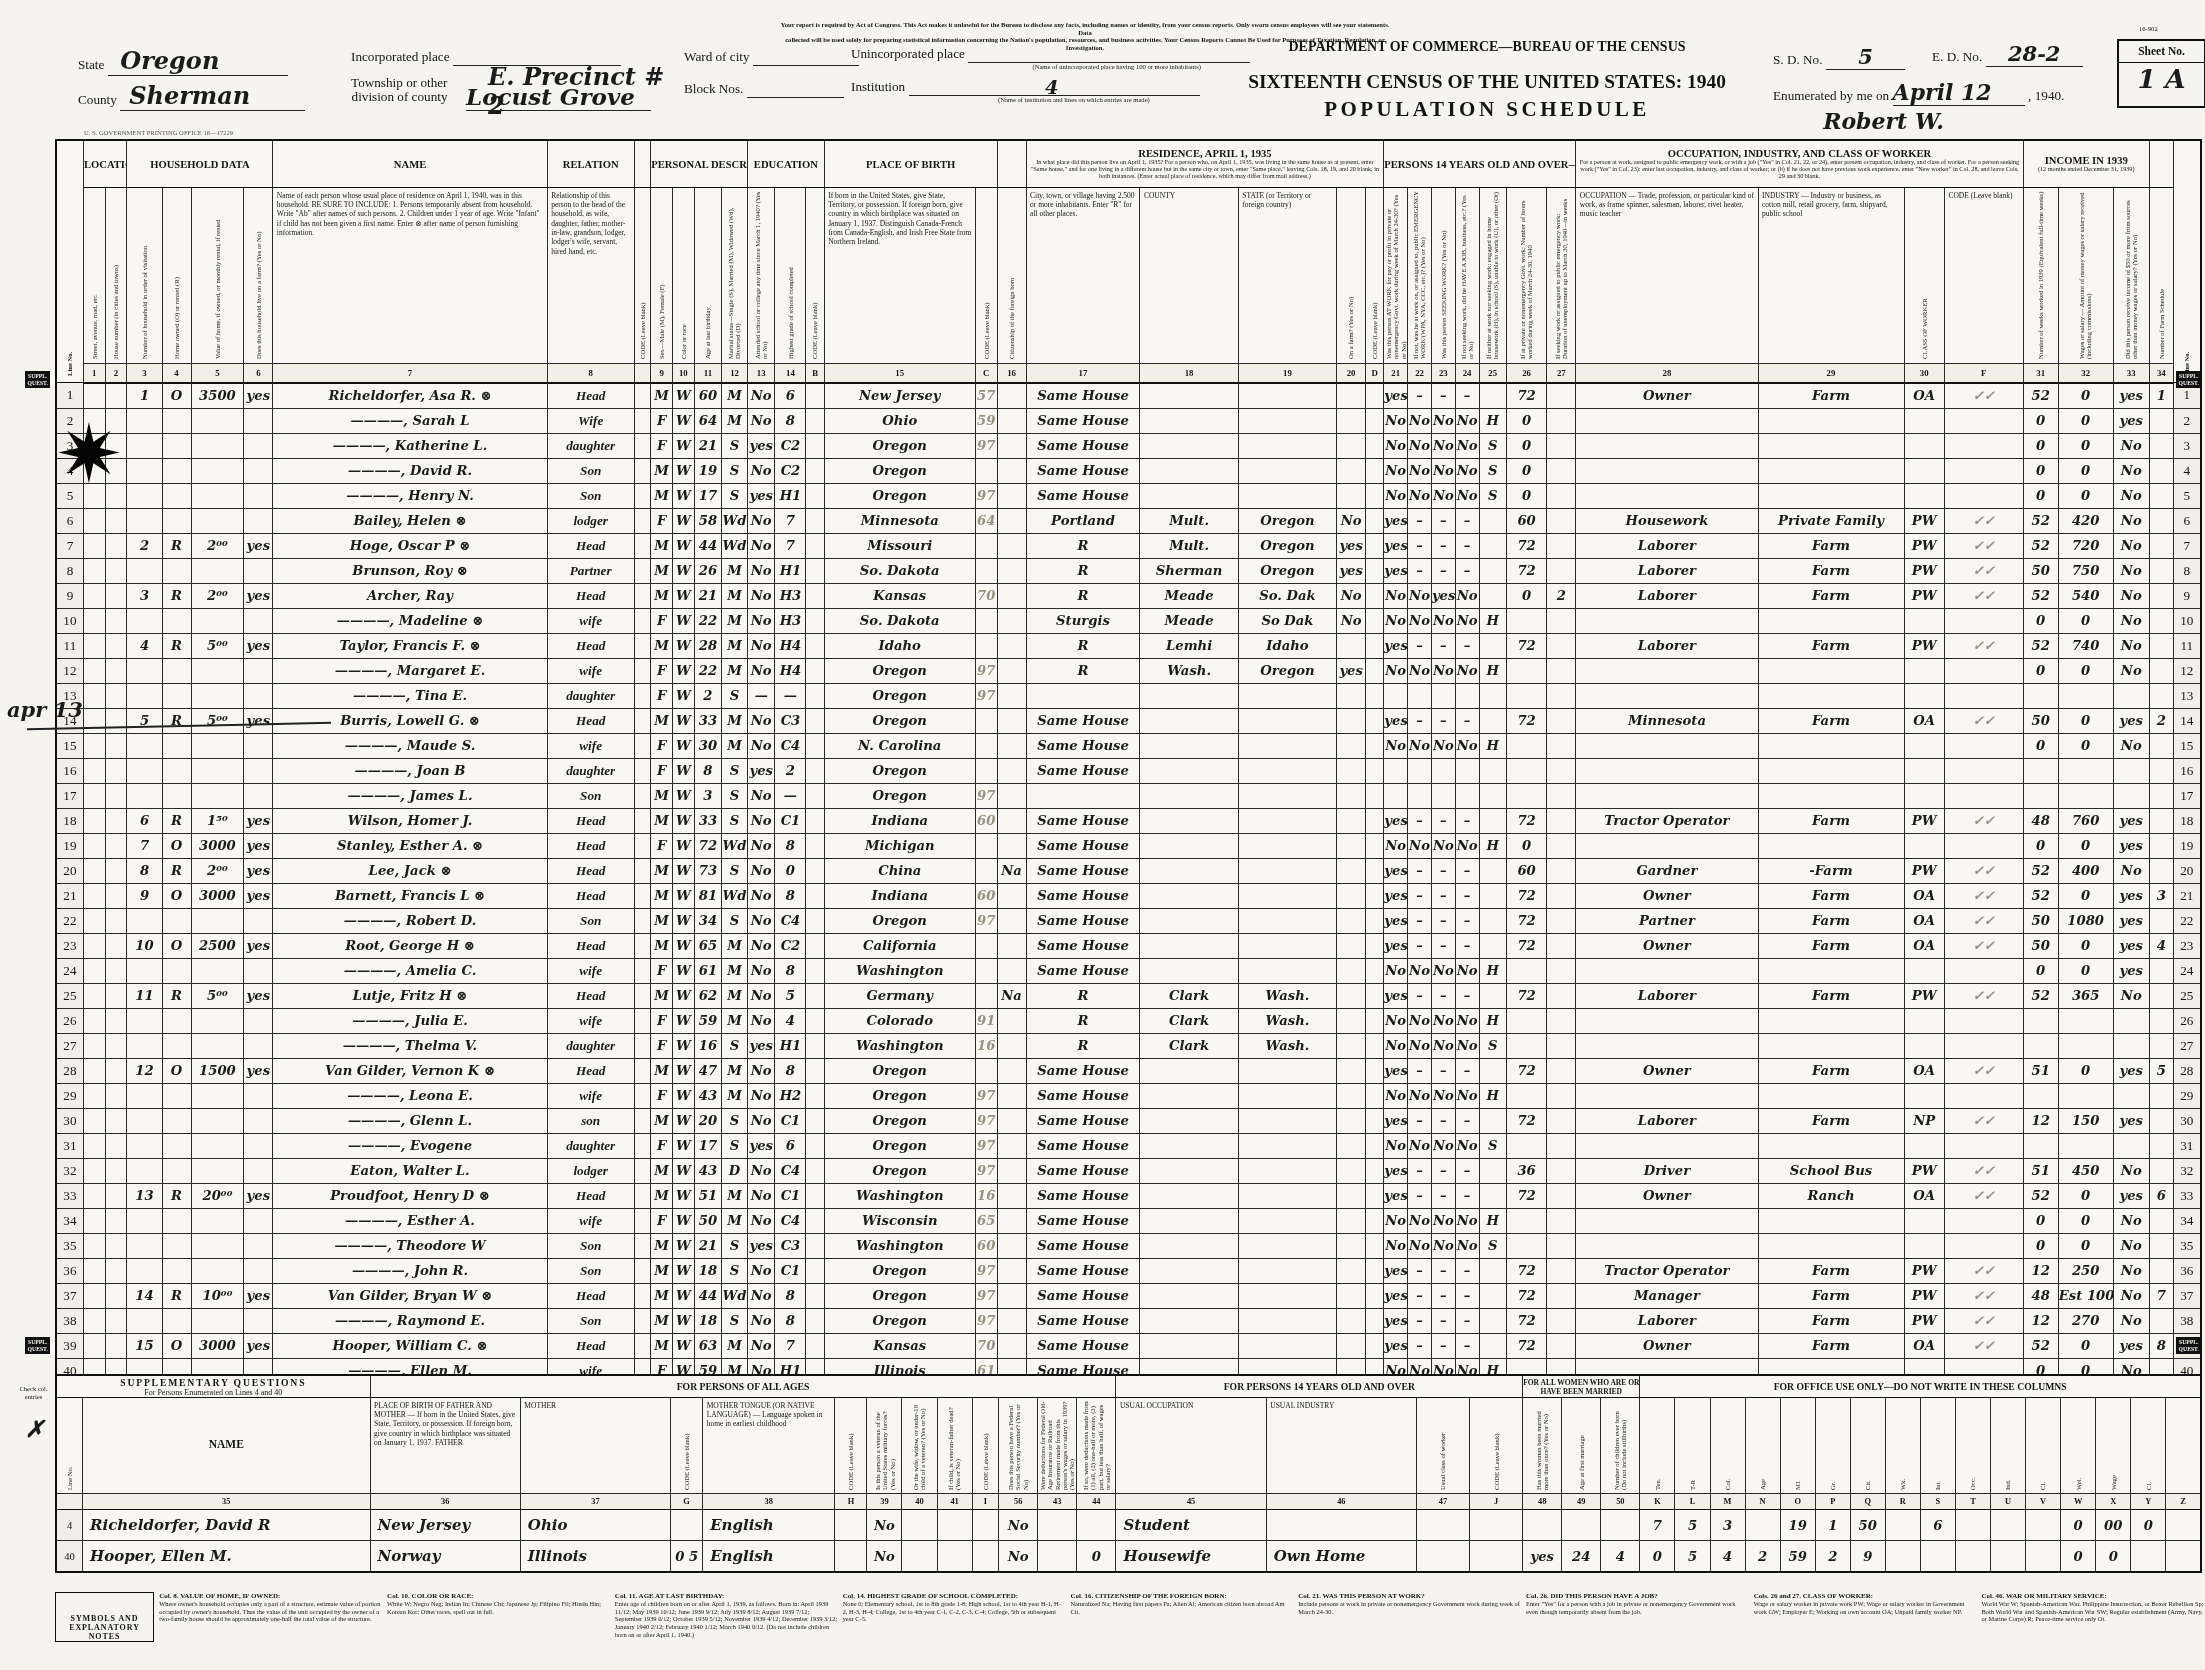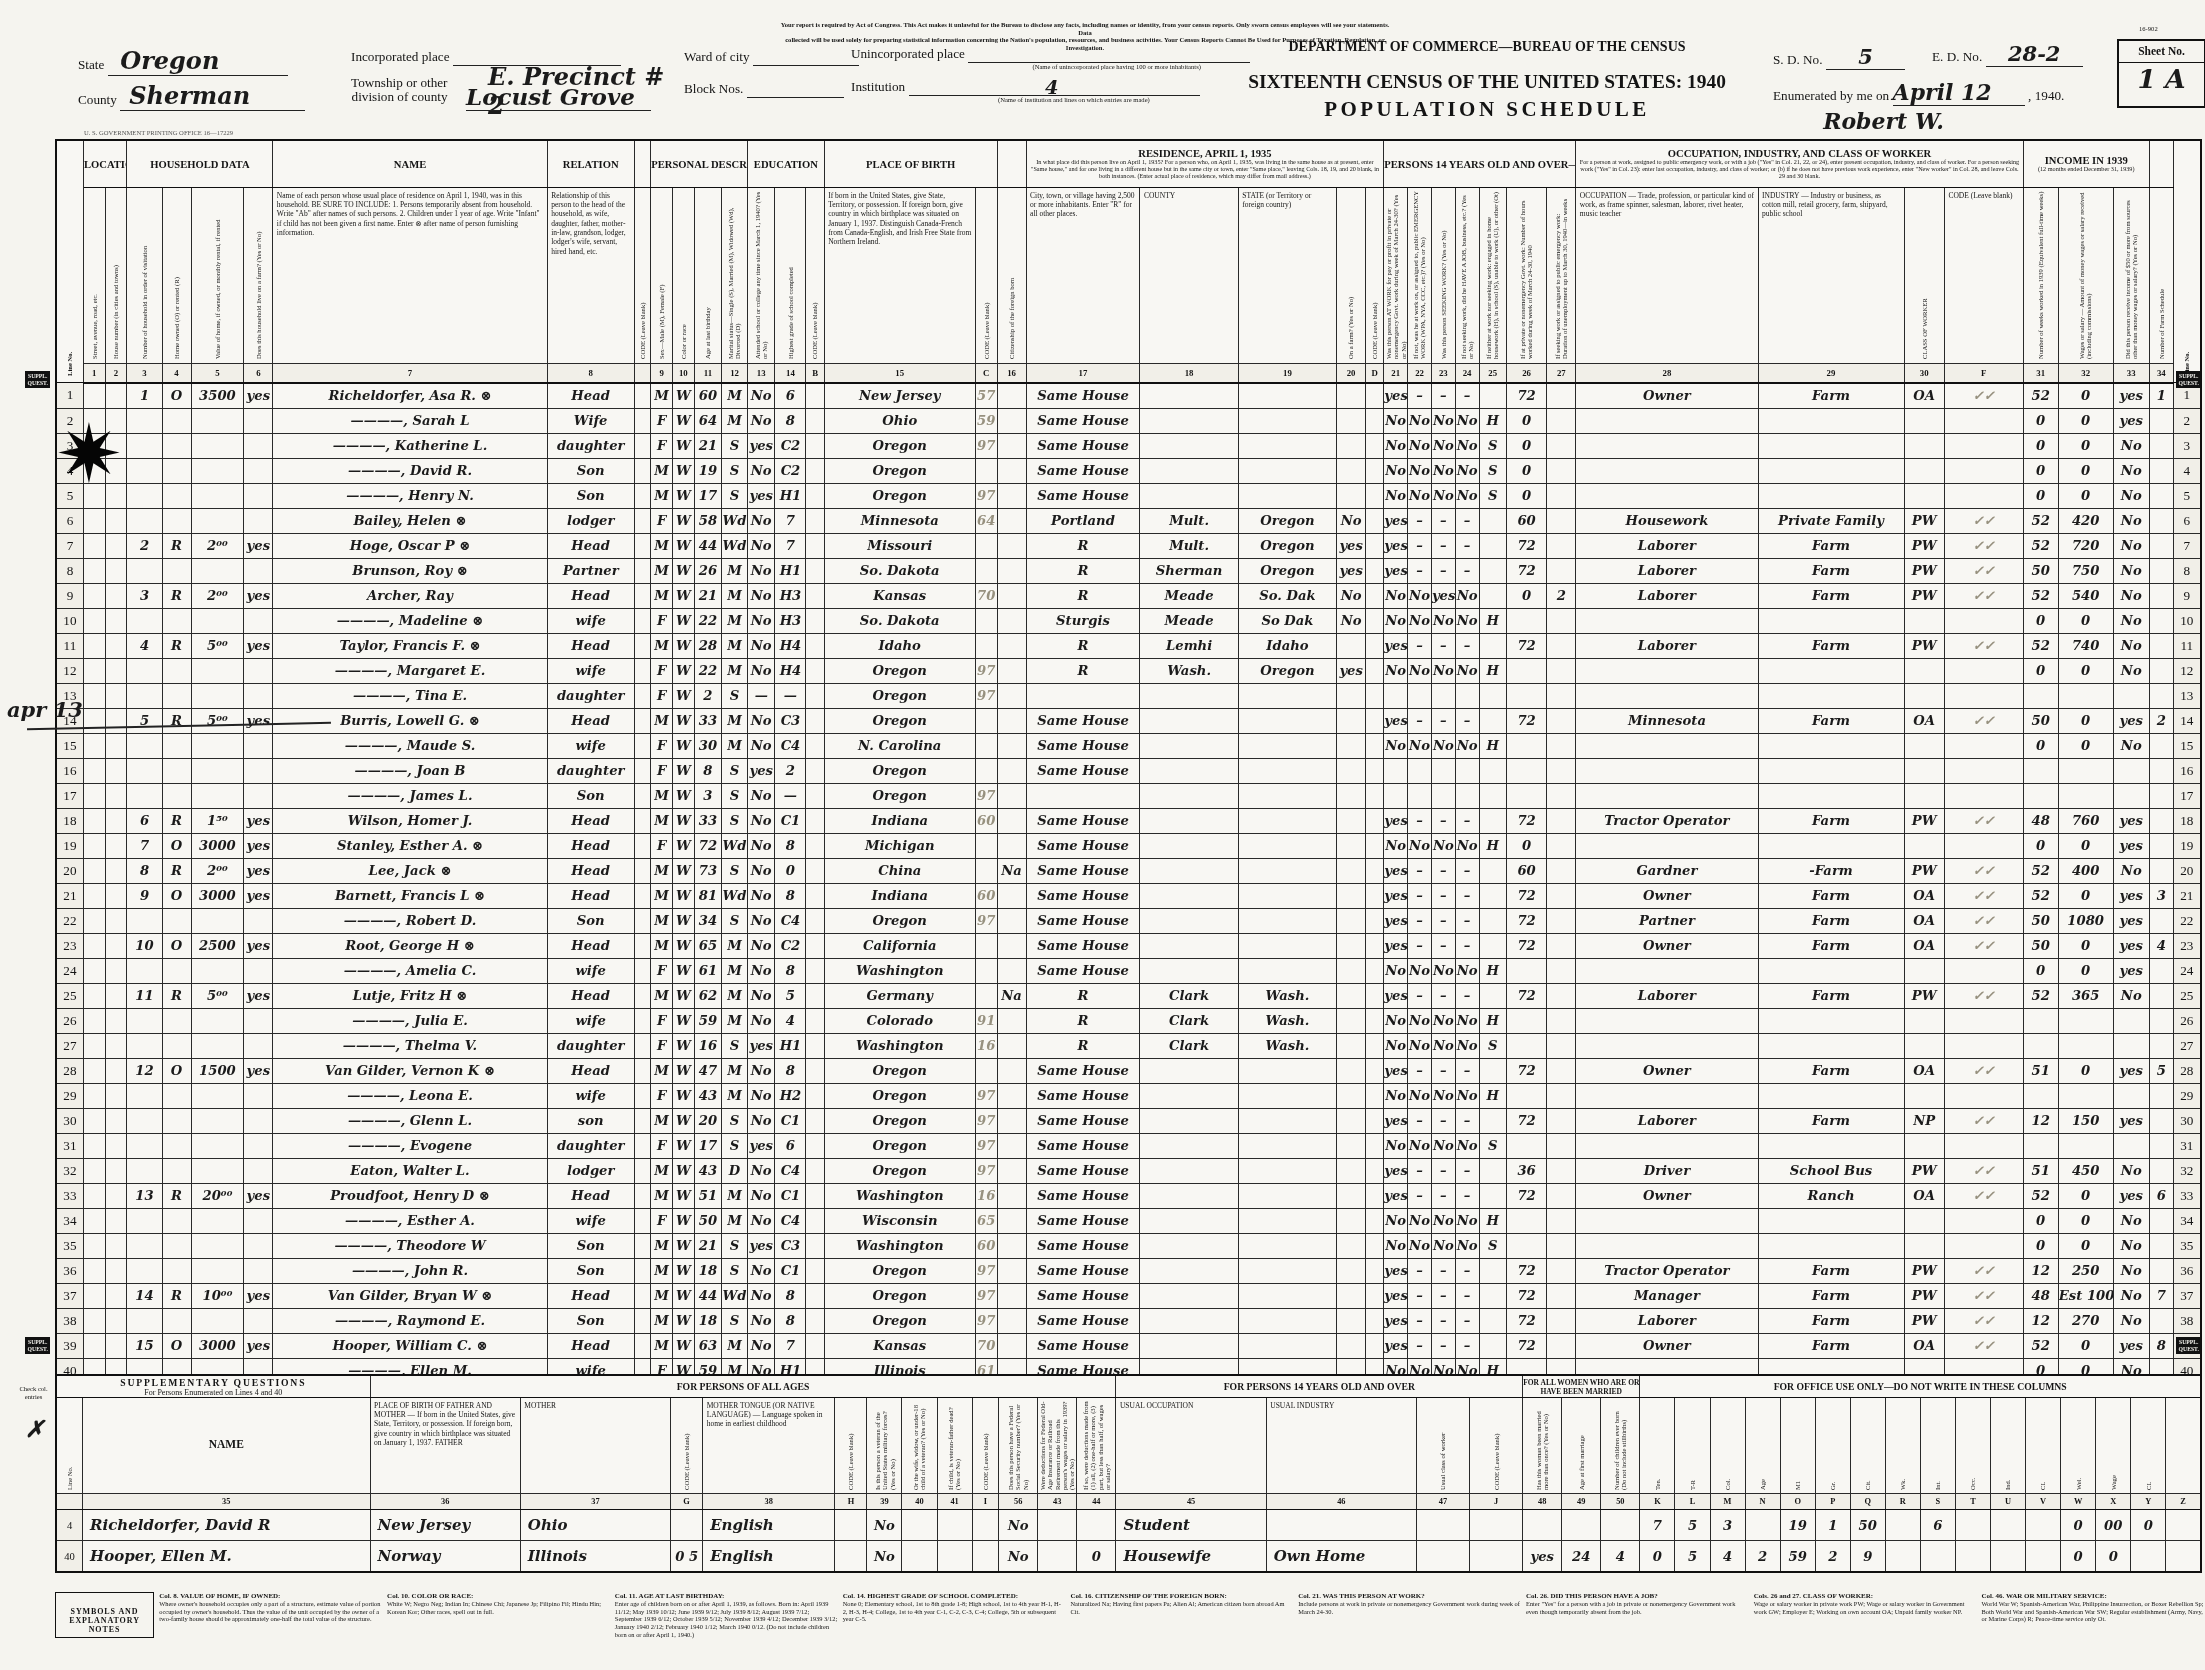--- a/index.html
+++ b/index.html
@@ -18,21 +18,21 @@
   #maintable thead tr.dsc th{height:175px;vertical-align:top;font-weight:normal;}
   #maintable thead tr.num th{height:17.6px;font-size:8.8px;font-weight:bold;border-top:1.8px solid #101010;border-bottom:2.2px solid #101010;background:#f1efe8;}
   #maintable tbody td{height:24px;text-align:center;font-size:13.2px;}
   #maintable tbody td.hw{font-size:13.2px;}
   #maintable tbody tr:nth-child(5n) td{border-bottom-width:1.8px;}
   .vt{writing-mode:vertical-rl;transform:rotate(180deg);font-size:6.6px;line-height:1.1;white-space:normal;height:169px;margin:1.8px auto;display:block;text-align:left;}
   .blk{font-size:7.5px;line-height:1.25;white-space:normal;padding:2.6px 3.5px;text-align:left;display:block;}
   .grpsub{font-size:6.2px;font-weight:normal;line-height:1.1;white-space:normal;display:block;padding:0 2.6px;}
   td.c-ln,td.c-ln2{font-size:10.6px;font-family:"Liberation Serif",serif;font-style:normal;font-weight:normal;background:#f1efe8;}
   td.c-name{text-align:left;padding-left:6.2px;font-size:16px;}
-  td.c-rel{font-size:14px;}
+  td.c-rel{font-size:14px;font-family:Liberation Serif, serif;}
   td.c-occ,td.c-ind{text-align:left;padding-left:7px;font-size:14px;}
   td.c-pob,td.c-city,td.c-county,td.c-state{font-size:12.4px;}
   td.c-val,td.c-hh{font-size:13.2px;}
   td.c-sex,td.c-race,td.c-age,td.c-mar,td.c-sch,td.c-grade,td.c-m1,td.c-m2,td.c-m3,td.c-m4,td.c-m5,td.c-rfarm,td.c-farm,td.c-ten,td.c-oth,td.c-cit{font-size:11.5px;}
   td.c-cB,td.c-cC,td.c-cD,td.c-cF{color:#97917f;font-size:10.6px;}
   th.hvy,td.hvy{border-left:1.8px solid #101010;}
   
   #suppltable{width:2147px;border:2.6px solid #101010;}
   #suppltable th,#suppltable td{border:0.9px solid #2a2a2a;overflow:hidden;white-space:nowrap;padding:0;}
   #suppltable thead tr.grp th{height:21px;font-size:9.7px;font-weight:bold;border-bottom:1.8px solid #101010;}
@@ -41,21 +41,21 @@
   #suppltable .vt{height:90px;}
   #suppltable tbody td{height:30px;text-align:center;font-size:13.2px;}
   #suppltable td.c-name,#suppltable td.c-father,#suppltable td.c-mother,#suppltable td.c-tongue,#suppltable td.c-occ,#suppltable td.c-ind{text-align:left;padding-left:7px;font-size:15px;}
   #suppltable td.c-ln{font-size:10.6px;font-family:"Liberation Serif",serif;font-style:normal;background:#f1efe8;}
   .titlebox{font-size:15px;font-weight:bold;letter-spacing:1.8px;}
   
   #notes{position:absolute;left:55px;top:1592px;width:2149px;display:flex;gap:5.3px;}
   .note{flex:1 1 0;}
   .note .nt{font-size:7px;font-weight:bold;}
   .note .nb{font-size:6.4px;line-height:1.2;}
-  .symbox{flex:0 0 97px;border:1.8px solid #111;text-align:center;font-weight:bold;font-size:8px;padding-top:14px;letter-spacing:0.9px;}
+  .symbox{flex:0 0 97px;border:1.8px solid #111;text-align:center;font-weight:bold;font-size:8px;padding-top:21px;letter-spacing:0.9px;}
   .tag{position:absolute;font-size:5.7px;font-weight:bold;background:#111;color:#f5f4ef;padding:1.8px 2.6px;line-height:1.2;text-align:center;}
   .sheetbox{position:absolute;left:2117px;top:39px;width:85px;height:65px;border:2.2px solid #111;text-align:center;}
 </style>
 </head>
 <body>
 
 <div class="page">
 
   <div class="abs tiny" style="left:776px;top:21px;width:618px;font-weight:bold;text-align:center;">
     <div>Your report is required by Act of Congress. This Act makes it unlawful for the Bureau to disclose any facts, including names or identity, from your census reports. Only sworn census employees will see your statements. Data</div>

